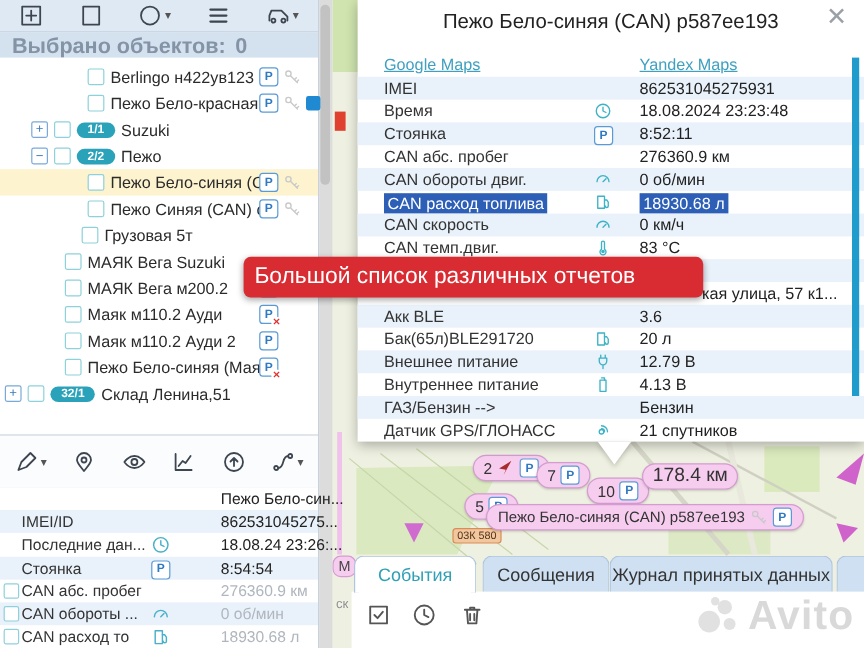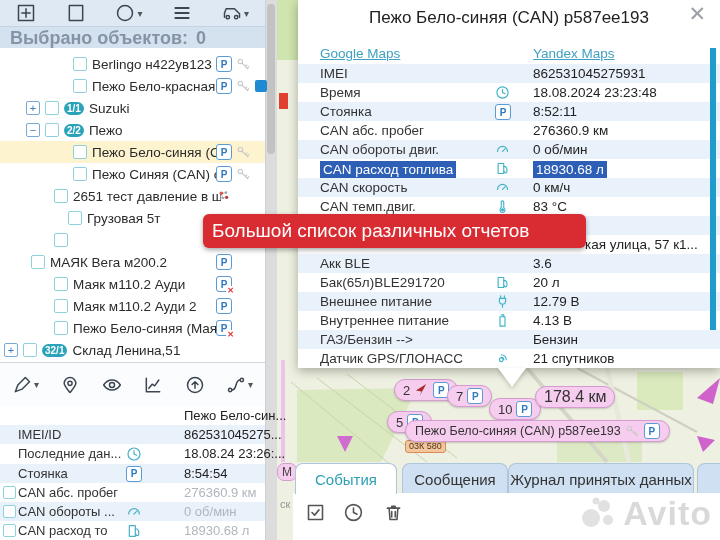--- a/index.html
+++ b/index.html
@@ -7,36 +7,36 @@
     --hl-yellow:#fdf3cf; --link-teal:#3fa0c0; --pink-bg:#f7cdef; --pink-border:#d49cd1;
     --shade-blue:#e9f1fa; --scroll-teal:#1f9ccb;
   }
   html,body{margin:0;padding:0;}
   body{font-family:"Liberation Sans",sans-serif;}
   #app{position:relative;width:720px;height:540px;overflow:hidden;background:#eef0e1;}
   svg{display:block;}
   
   .map{position:absolute;left:277px;top:0;width:443px;height:540px;z-index:0;}
   .map-place{position:absolute;left:3px;top:498px;font-size:11px;color:#8f8f8f;text-shadow:0 0 2px #fff;}
-  .plate{position:absolute;background:#f3c79e;border:1px solid #d98c5a;border-radius:3px;font-size:9px;color:#54351c;padding:0 3px;line-height:11px;margin-left:28px;}
+  .plate{position:absolute;background:#f3c79e;border:1px solid #d98c5a;border-radius:3px;font-size:9px;color:#54351c;padding:0 3px;line-height:11px;}
   .m-stub{position:absolute;background:var(--pink-bg);border:1.5px solid var(--pink-border);border-radius:7px;font-size:12px;color:#444;padding:1px 4px;}
   .map-label{position:absolute;display:inline-flex;align-items:center;gap:4px;background:var(--pink-bg);
     border:1.5px solid var(--pink-border);border-radius:13px;padding:2px 8px;font-size:13px;color:#333;
     box-shadow:0 1px 2px rgba(0,0,0,.18);z-index:2;white-space:nowrap;}
   .map-label.dist{padding:1px 8px;font-size:16px;}
   .map-label.veh{font-size:12.5px;padding:2px 9px;}
   
   .pbadge{position:relative;display:inline-flex;width:14px;height:14px;border:1.5px solid #5b9bd5;border-radius:3px;
     background:#fff;color:#2f7ac2;font-size:10px;font-weight:bold;align-items:center;justify-content:center;flex:0 0 auto;}
   .pbadge .off{position:absolute;right:-4px;bottom:-4px;width:9px;height:9px;border-radius:50%;background:#fff;
     color:#e03434;font-size:8px;line-height:9px;text-align:center;font-weight:bold;}
   .cbx{display:inline-block;width:12px;height:12px;border:1.5px solid #8ed1da;border-radius:2px;background:#fff;flex:0 0 auto;}
   .exp{display:inline-flex;width:12px;height:12px;border:1px solid #79a9d9;border-radius:2px;background:#fff;color:#3a7ab8;
     font-size:11px;line-height:10px;align-items:center;justify-content:center;flex:0 0 auto;}
-  .pill{background:var(--accent-teal);color:#fff;font-size:10px;font-weight:bold;border-radius:9px;padding:1px 3px;flex:0 0 auto;}
+  .pill{background:var(--accent-teal);color:#fff;font-size:10px;font-weight:bold;border-radius:9px;padding:1px 9px;flex:0 0 auto;}
   .bluesq{width:12px;height:12px;background:#1f8ad2;border-radius:2px;display:inline-block;}
   .ic{display:inline-flex;align-items:center;justify-content:center;}
   .ic svg{width:100%;height:100%;}
   .caret{font-size:10px;color:#555;margin-left:2px;}
   
   .sidebar{position:absolute;left:0;top:0;width:265px;height:540px;background:#fff;z-index:4;border-right:1px solid #c9d2dc;}
   .top-toolbar{height:26px;background:#dfe9f4;display:flex;align-items:center;justify-content:space-between;padding:0 16px;border-bottom:1px solid #c6d3e2;}
   .tbtn{display:inline-flex;align-items:center;color:#3c4550;}
   .tbtn .ic{width:20px;height:20px;}
   .sel-header{height:22px;background:#d4e1ef;color:#8494a6;font-size:18px;font-weight:bold;display:flex;align-items:center;padding:0 10px;gap:8px;}
@@ -423,43 +423,29 @@
           <span class="badges">
             <span class="pbadge">P</span>
             <span class="ic keyic">
               <svg viewBox="0 0 24 24" fill="none" stroke="currentColor" stroke-width="1.8" stroke-linecap="round" stroke-linejoin="round">
                 <circle cx="7" cy="7" r="3.5"></circle>
                 <path d="M10 10l9 9M15 15l2.5-2.5M18 18l2.5-2.5"></path>
               </svg>
             </span>
           </span>
         </div>
+        <div class="sitem" style="padding-left:68px">
+          <span class="cbx"></span>
+          <span class="slabel">Грузовая 5т</span>
+        </div>
         <div class="sitem" style="padding-left:54px">
           <span class="cbx"></span>
-          <span class="slabel">2651 тест давление в ш</span>
-          <span class="badges">
-            <span class="ic sensoric">
-              <svg viewBox="0 0 24 24">
-                <path d="M8 8l7-1M10 15l6-1M8 8l2 7" stroke="#9aa" stroke-width="1.2"></path>
-                <circle cx="8" cy="8" r="2.6" fill="#e05050"></circle>
-                <circle cx="15" cy="7" r="2" fill="#9aa"></circle>
-                <circle cx="10" cy="15" r="2" fill="#9aa"></circle>
-                <circle cx="16" cy="14" r="2.4" fill="#c23333"></circle>
-              </svg>
-            </span>
-          </span>
-        </div>
-        <div class="sitem" style="padding-left:68px">
-          <span class="cbx"></span>
-          <span class="slabel">Грузовая 5т</span>
+          <span class="slabel">МАЯК Вега Suzuki</span>
         </div>
         <div class="sitem" style="padding-left:54px">
-          <span class="cbx"></span>
-        </div>
-        <div class="sitem" style="padding-left:31px">
           <span class="cbx"></span>
           <span class="slabel">МАЯК Вега м200.2</span>
           <span class="badges">
             <span class="pbadge">P</span>
           </span>
         </div>
         <div class="sitem" style="padding-left:54px">
           <span class="cbx"></span>
           <span class="slabel">Маяк м110.2 Ауди</span>
           <span class="badges">

